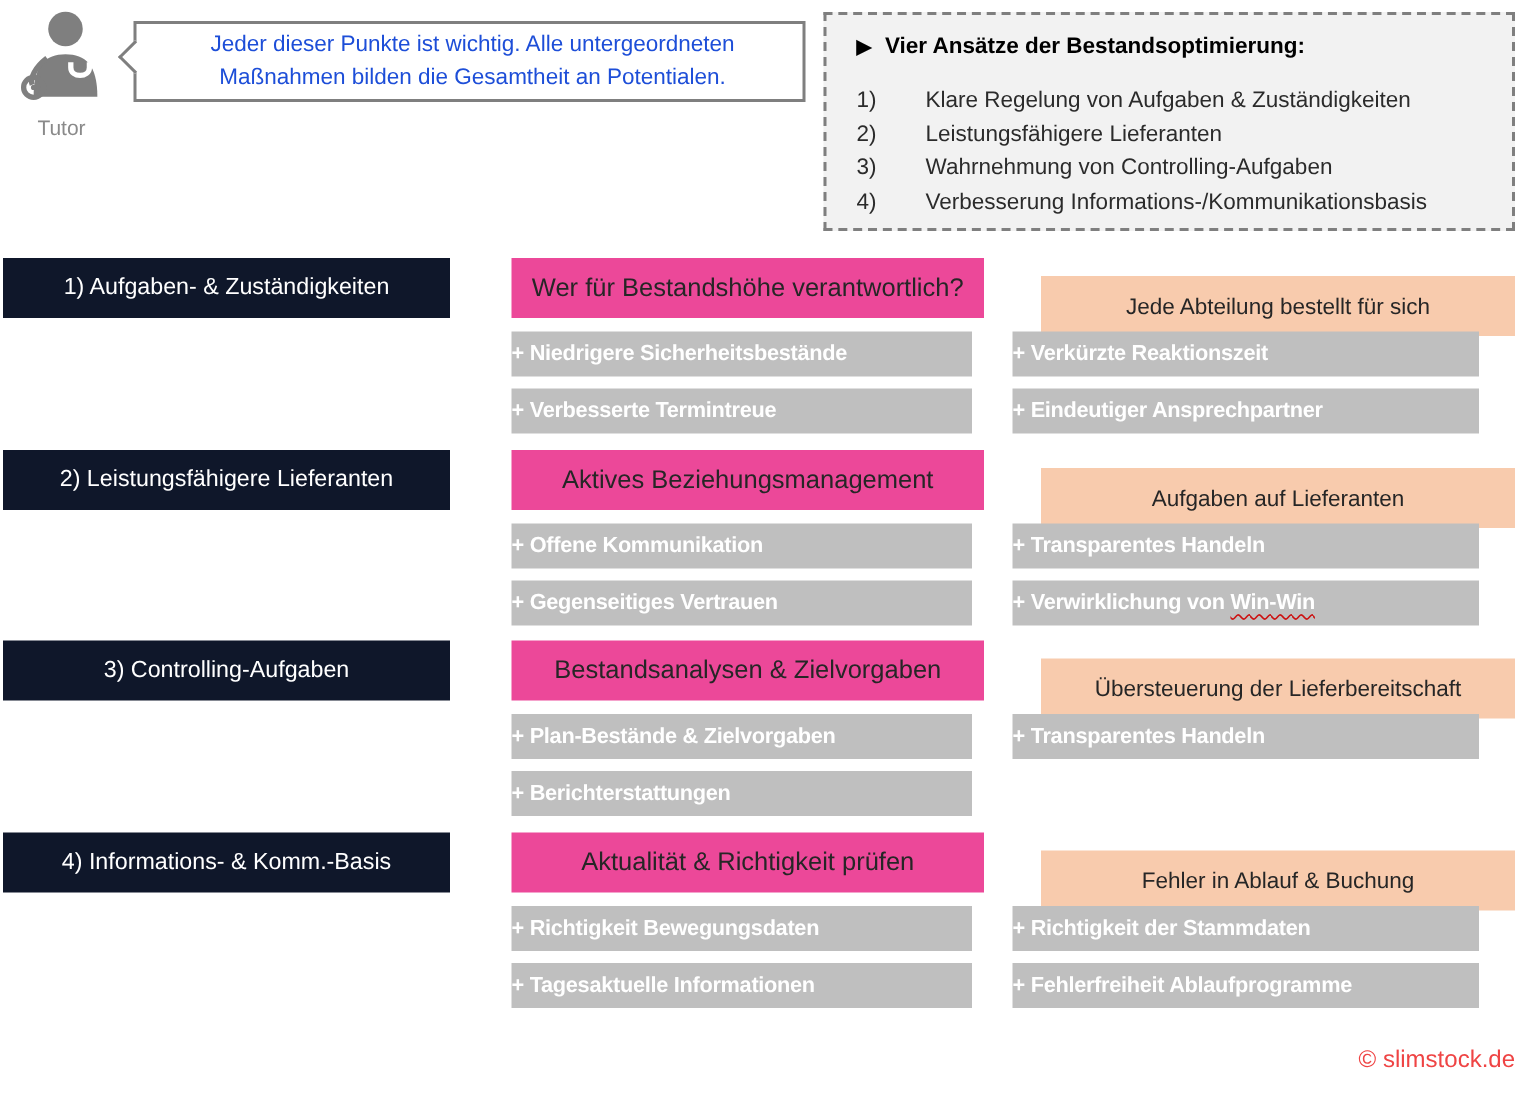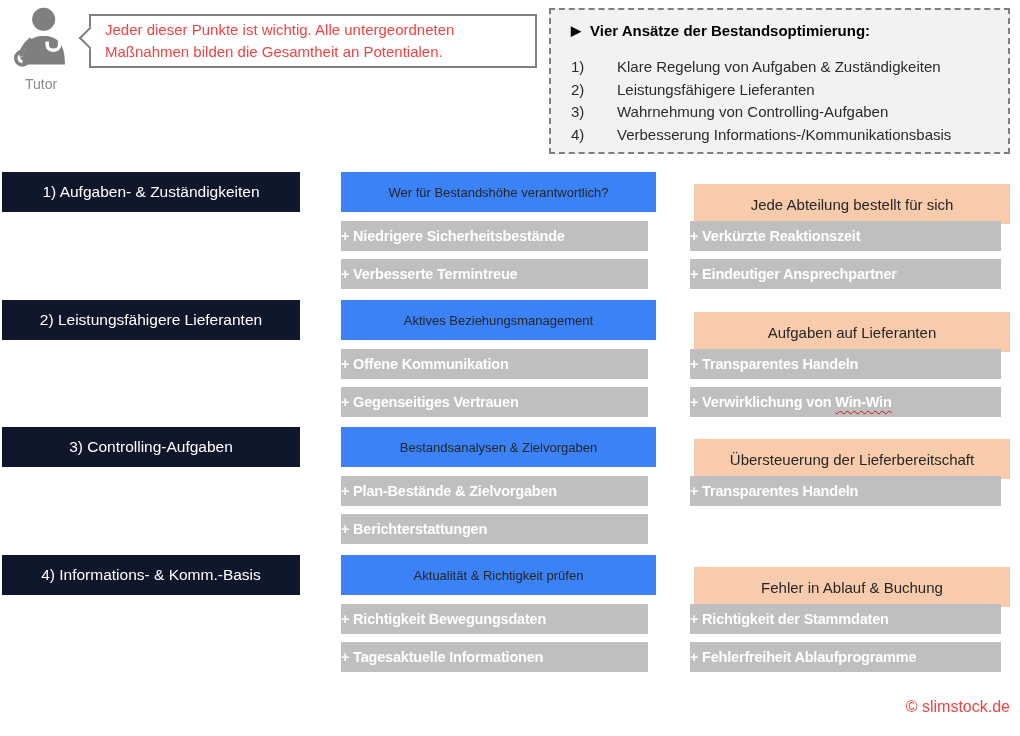--- a/index.html
+++ b/index.html
@@ -6,49 +6,49 @@
   body{
     width:1020px;height:736px;position:relative;background:#ffffff;
     font-family:"Liberation Sans", sans-serif;color:#262626;overflow:hidden;
   }
   
   .tutor-wrap{position:absolute;left:8px;top:6px;width:66px;text-align:center;}
   .tutor-label{margin-top:4px;font-size:14px;color:#8a8a8a;}
   .bubble{
     position:absolute;left:89px;top:14px;width:420px;height:50px;
     background:#fff;border:2px solid #7f7f7f;display:flex;align-items:center;
-    padding:0 10px 0 14px;font-size:15px;line-height:1.45;color:#ef4444;
+    padding:0 10px 0 14px;font-size:15px;line-height:1.45;color:#1d4ed8;text-align:center;
   }
   .bubble-tail{
     position:absolute;left:-9px;top:14px;width:14px;height:14px;background:#fff;
     border-left:2px solid #7f7f7f;border-bottom:2px solid #7f7f7f;
     transform:rotate(45deg);
   }
   .overview{
     position:absolute;left:549px;top:8px;width:461px;height:146px;box-sizing:border-box;
     background:#f2f2f2;border:2px dashed #7f7f7f;padding:12px 10px 0 20px;
   }
   .overview-title{display:flex;align-items:center;gap:9px;font-weight:bold;font-size:15px;color:#000;}
   .marker{font-size:13px;color:#000;}
   .overview-list{margin-top:17px;}
   .overview-item{display:flex;font-size:15px;line-height:22.5px;color:#2b2b2b;}
   .overview-item .num{width:46px;flex:none;}
   
   .section{position:absolute;left:0;width:1020px;height:120px;}
   .box{position:absolute;box-sizing:border-box;display:flex;align-items:center;justify-content:center;text-align:center;}
   .lbl{left:2px;top:0;width:298px;height:40px;background:#0f172a;color:#fff;font-size:15.5px;}
-  .good{left:341px;top:0;width:315px;height:40px;background:#3b82f6;font-size:13px;color:#262626;}
+  .good{left:341px;top:0;width:315px;height:40px;background:#ec4899;font-size:17px;color:#262626;}
   .bad{left:694px;top:12px;width:316px;height:40px;background:#f8cbad;font-size:15px;color:#262626;}
   .gray{
     position:absolute;height:30px;background:#bfbfbf;color:#fff;font-weight:bold;
     font-size:14.5px;line-height:30px;box-sizing:border-box;
     white-space:nowrap;overflow:hidden;letter-spacing:-0.2px;
   }
   .gL{left:341px;width:307px;}
-  .gR{left:690px;width:311px;}
+  .gR{left:675px;width:311px;}
   .r1{top:49px;}
   .r2{top:87px;}
   .squiggle{
     text-decoration:underline;text-decoration-style:wavy;text-decoration-color:#cc1111;
     text-decoration-thickness:1px;text-underline-offset:3px;
   }
   
   .footer{position:absolute;right:10px;top:698px;font-size:16px;color:#ef4444;}
 </style>
 </head>

